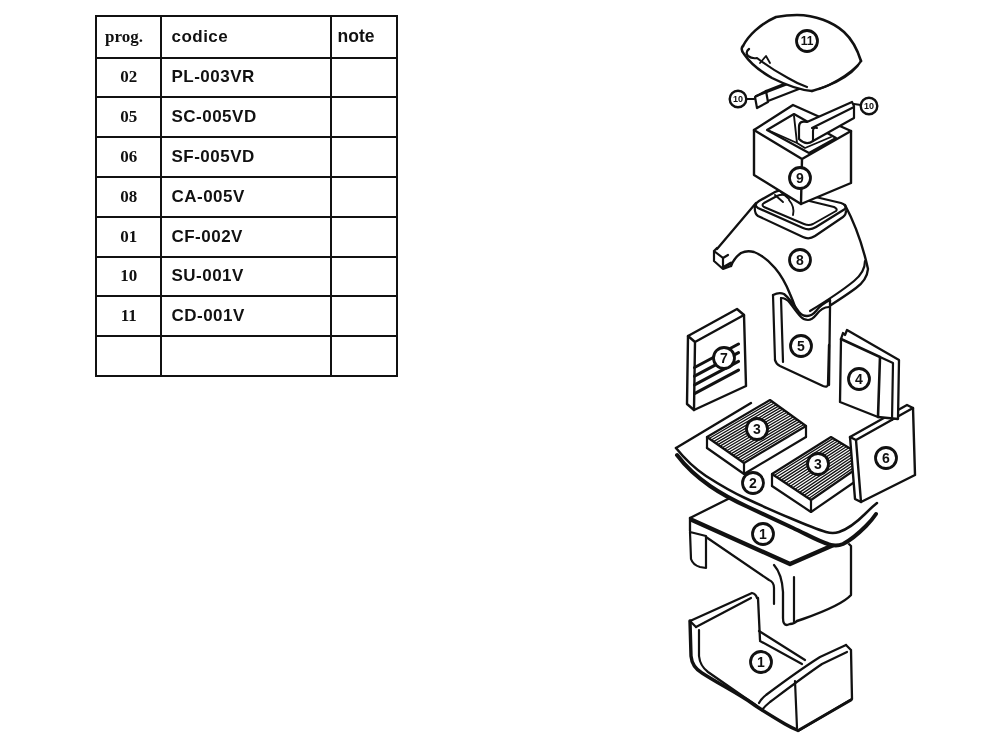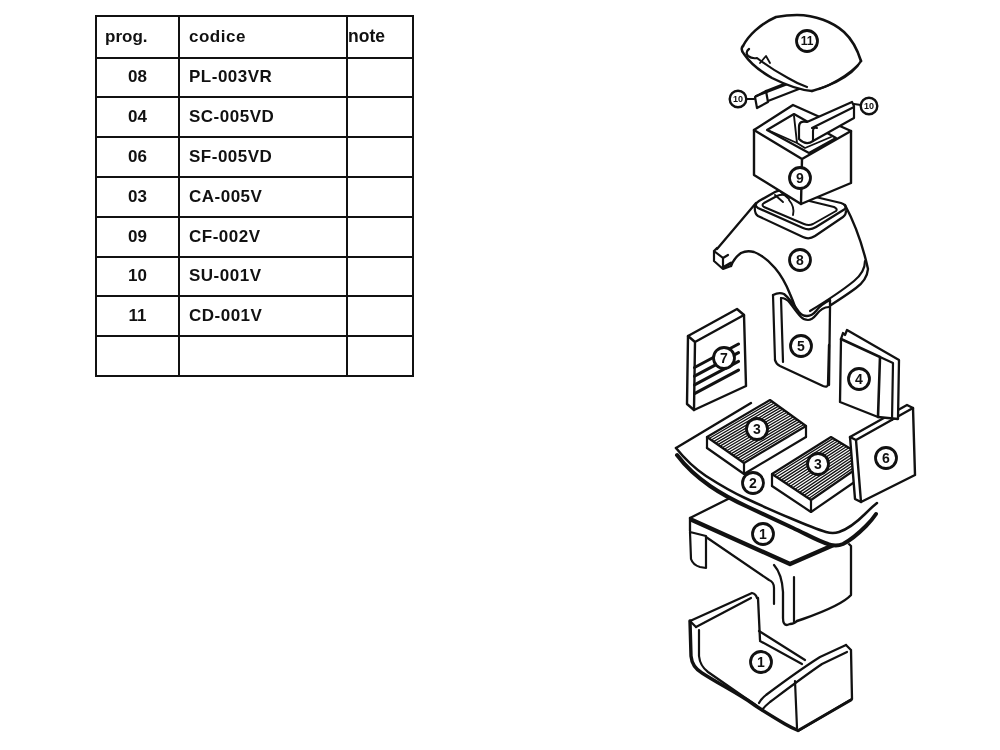--- a/index.html
+++ b/index.html
@@ -1,54 +1,54 @@
 <!DOCTYPE html>
 <html><head><meta charset="utf-8"><style>
 * { margin:0; padding:0; box-sizing:border-box; }
 html,body { width:1000px; height:750px; background:#fff; font-family:"Liberation Sans", sans-serif; }
 #stage { position:relative; width:1000px; height:750px; overflow:hidden; }
 svg { position:absolute; left:0; top:0; }
 table { position:absolute; left:95px; top:15px; width:303px; height:362px; border-collapse:collapse; table-layout:fixed; }
 td, th { border:2.2px solid #111; font-weight:bold; color:#111; }
-.c1 { width:83px; text-align:center; font-size:17px; }
+.c1 { width:65px; text-align:center; font-size:17px;font-family:Liberation Serif, serif; }
 .c2 { width:168px; text-align:left; padding-left:9px; font-size:17px; letter-spacing:0.5px; }
 .c3 { width:66px; }
-th { text-align:left; font-size:17.5px; font-weight:bold; }
+th { text-align:left; font-size:17.5px; font-weight:bold; padding-left:6px; }
 </style></head>
 <body>
 <div id="stage">
 <table>
 <tbody>
         <tr>
           <th class="c1" style="text-align:left;padding-left:8px;">prog.</th>
           <th class="c2">codice</th>
           <th class="c3">note</th>
         </tr>
 <tr>
-          <td class="c1">08</td>
+          <td class="c1">02</td>
           <td class="c2">PL-003VR</td>
           <td class="c3"></td>
         </tr>
 <tr>
-          <td class="c1">04</td>
+          <td class="c1">05</td>
           <td class="c2">SC-005VD</td>
           <td class="c3"></td>
         </tr>
 <tr>
           <td class="c1">06</td>
           <td class="c2">SF-005VD</td>
           <td class="c3"></td>
         </tr>
 <tr>
-          <td class="c1">03</td>
+          <td class="c1">08</td>
           <td class="c2">CA-005V</td>
           <td class="c3"></td>
         </tr>
 <tr>
-          <td class="c1">09</td>
+          <td class="c1">01</td>
           <td class="c2">CF-002V</td>
           <td class="c3"></td>
         </tr>
 <tr>
           <td class="c1">10</td>
           <td class="c2">SU-001V</td>
           <td class="c3"></td>
         </tr>
 <tr>
           <td class="c1">11</td>

